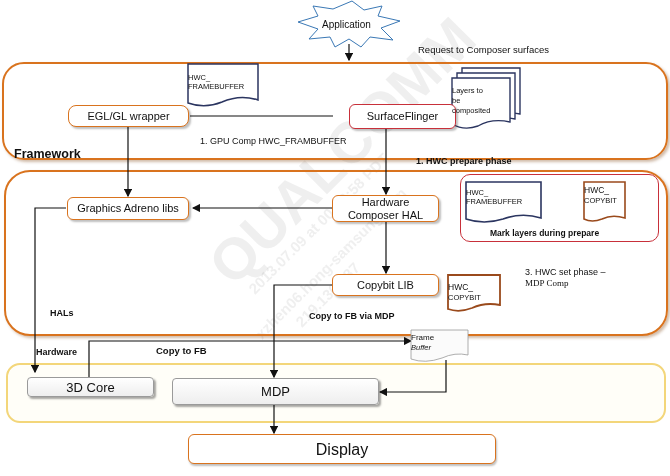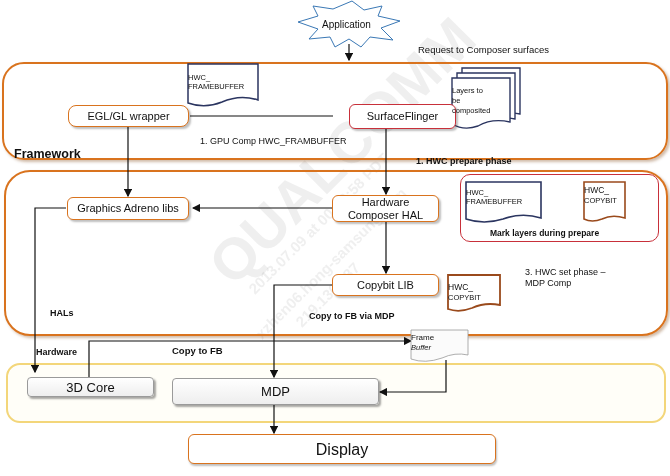--- a/index.html
+++ b/index.html
@@ -113,32 +113,32 @@
   <div class="doc-text" style="top:2px;">HWC_</div>
   <div class="doc-text" style="top:11px;">FRAMEBUFFER</div>
 </div>
 <div class="abs" style="left:584px; top:184px; width:41px; height:30px;">
   <div class="doc-text" style="top:2px; font-size:8.5px;">HWC_</div>
   <div class="doc-text" style="top:12px;">COPYBIT</div>
 </div>
 <div class="label bold" style="left:490px; top:228px; font-size:8.5px;">Mark layers during prepare</div>
 
 <div class="label" style="left:525px; top:267px; font-size:9px;">3. HWC set phase –</div>
-<div class="label" style="left:525px; top:278px; font-size:9px;">MDP Comp</div>
+<div class="label" style="left:525px; top:278px; font-size:9px;font-family:Liberation Serif, serif;">MDP Comp</div>
 
 <div class="abs" style="left:448px; top:282px; width:52px; height:26px;">
   <div class="doc-text" style="top:1px; font-size:8.5px;">HWC_</div>
   <div class="doc-text" style="top:11px;">COPYBIT</div>
 </div>
 
 <div class="label bold" style="left:50px; top:308px; font-size:9px;">HALs</div>
 <div class="label bold" style="left:309px; top:311px; font-size:9px;">Copy to FB via MDP</div>
 
 <div class="label bold" style="left:36px; top:347px; font-size:9px;">Hardware</div>
-<div class="label bold" style="left:172px; top:345px; font-size:9.5px;">Copy to FB</div>
+<div class="label bold" style="left:156px; top:345px; font-size:9.5px;">Copy to FB</div>
 <div class="abs" style="left:411px; top:332px; width:76px; height:24px;">
   <div class="doc-text" style="top:1px; font-size:8px;">Frame</div>
   <div class="doc-text" style="top:11px;font-style:italic;">Buffer</div>
 </div>
 <div class="node grey" style="left:27px; top:377px; width:127px; height:20px; font-size:13px;">3D Core</div>
 <div class="node grey" style="left:172px; top:378px; width:207px; height:27px; font-size:13px;">MDP</div>
 
 <div class="node orange" style="left:188px; top:434px; width:308px; height:30px; font-size:16px; border-width:1px; box-shadow: 1px 2px 2px rgba(0,0,0,0.25);">Display</div>
 
 </body></html>

